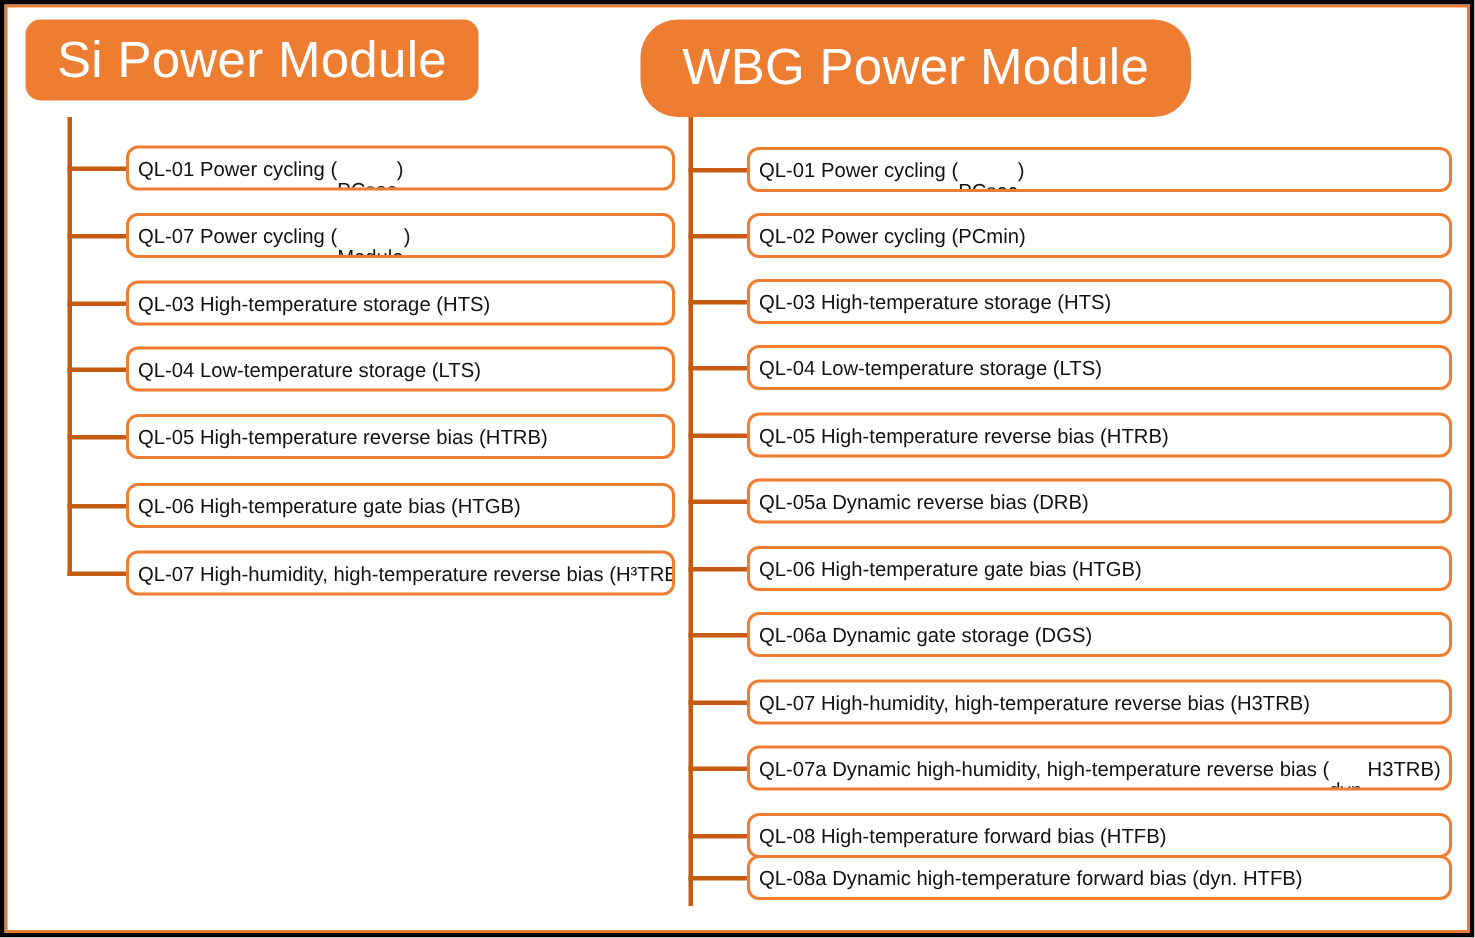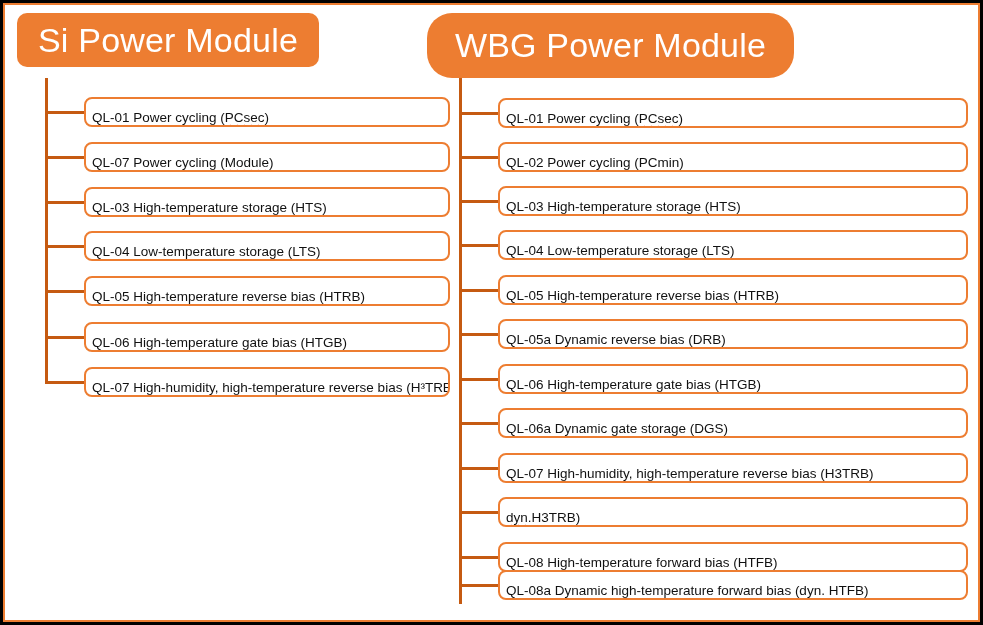--- a/index.html
+++ b/index.html
@@ -52,21 +52,21 @@
     height: 3px;
     background: var(--dark-orange);
     flex: none;
   }
   .node {
     height: 30px;
     background: #ffffff;
     border: 2px solid var(--orange);
     border-radius: 8px;
     display: flex;
-    align-items: flex-end;
+    align-items: center;
     padding-left: 6px;
     font-size: 13.5px;
     color: var(--text);
     white-space: nowrap;
     overflow: hidden;
     flex: none;
   }
   .si-row   { left: 42px;  }
   .si-row .branch { width: 39px; }
   .si-row .node   { width: 366px; }
@@ -220,20 +220,21 @@
       <div class="branch"></div>
       <div class="node">
           <span>QL-07 High-humidity, high-temperature reverse bias (H3TRB)</span>
           <span class="misspell"></span>
           <span></span>
         </div>
     </div>
     <div class="row wbg-row" style="top:495px">
       <div class="branch"></div>
       <div class="node">
+          <span>QL-07a Dynamic high-humidity, high-temperature reverse bias (</span>
           <span class="misspell">dyn.</span>
           <span> H3TRB)</span>
         </div>
     </div>
     <div class="row wbg-row" style="top:540px">
       <div class="branch"></div>
       <div class="node">
           <span>QL-08 High-temperature forward bias (HTFB)</span>
           <span class="misspell"></span>
           <span></span>

